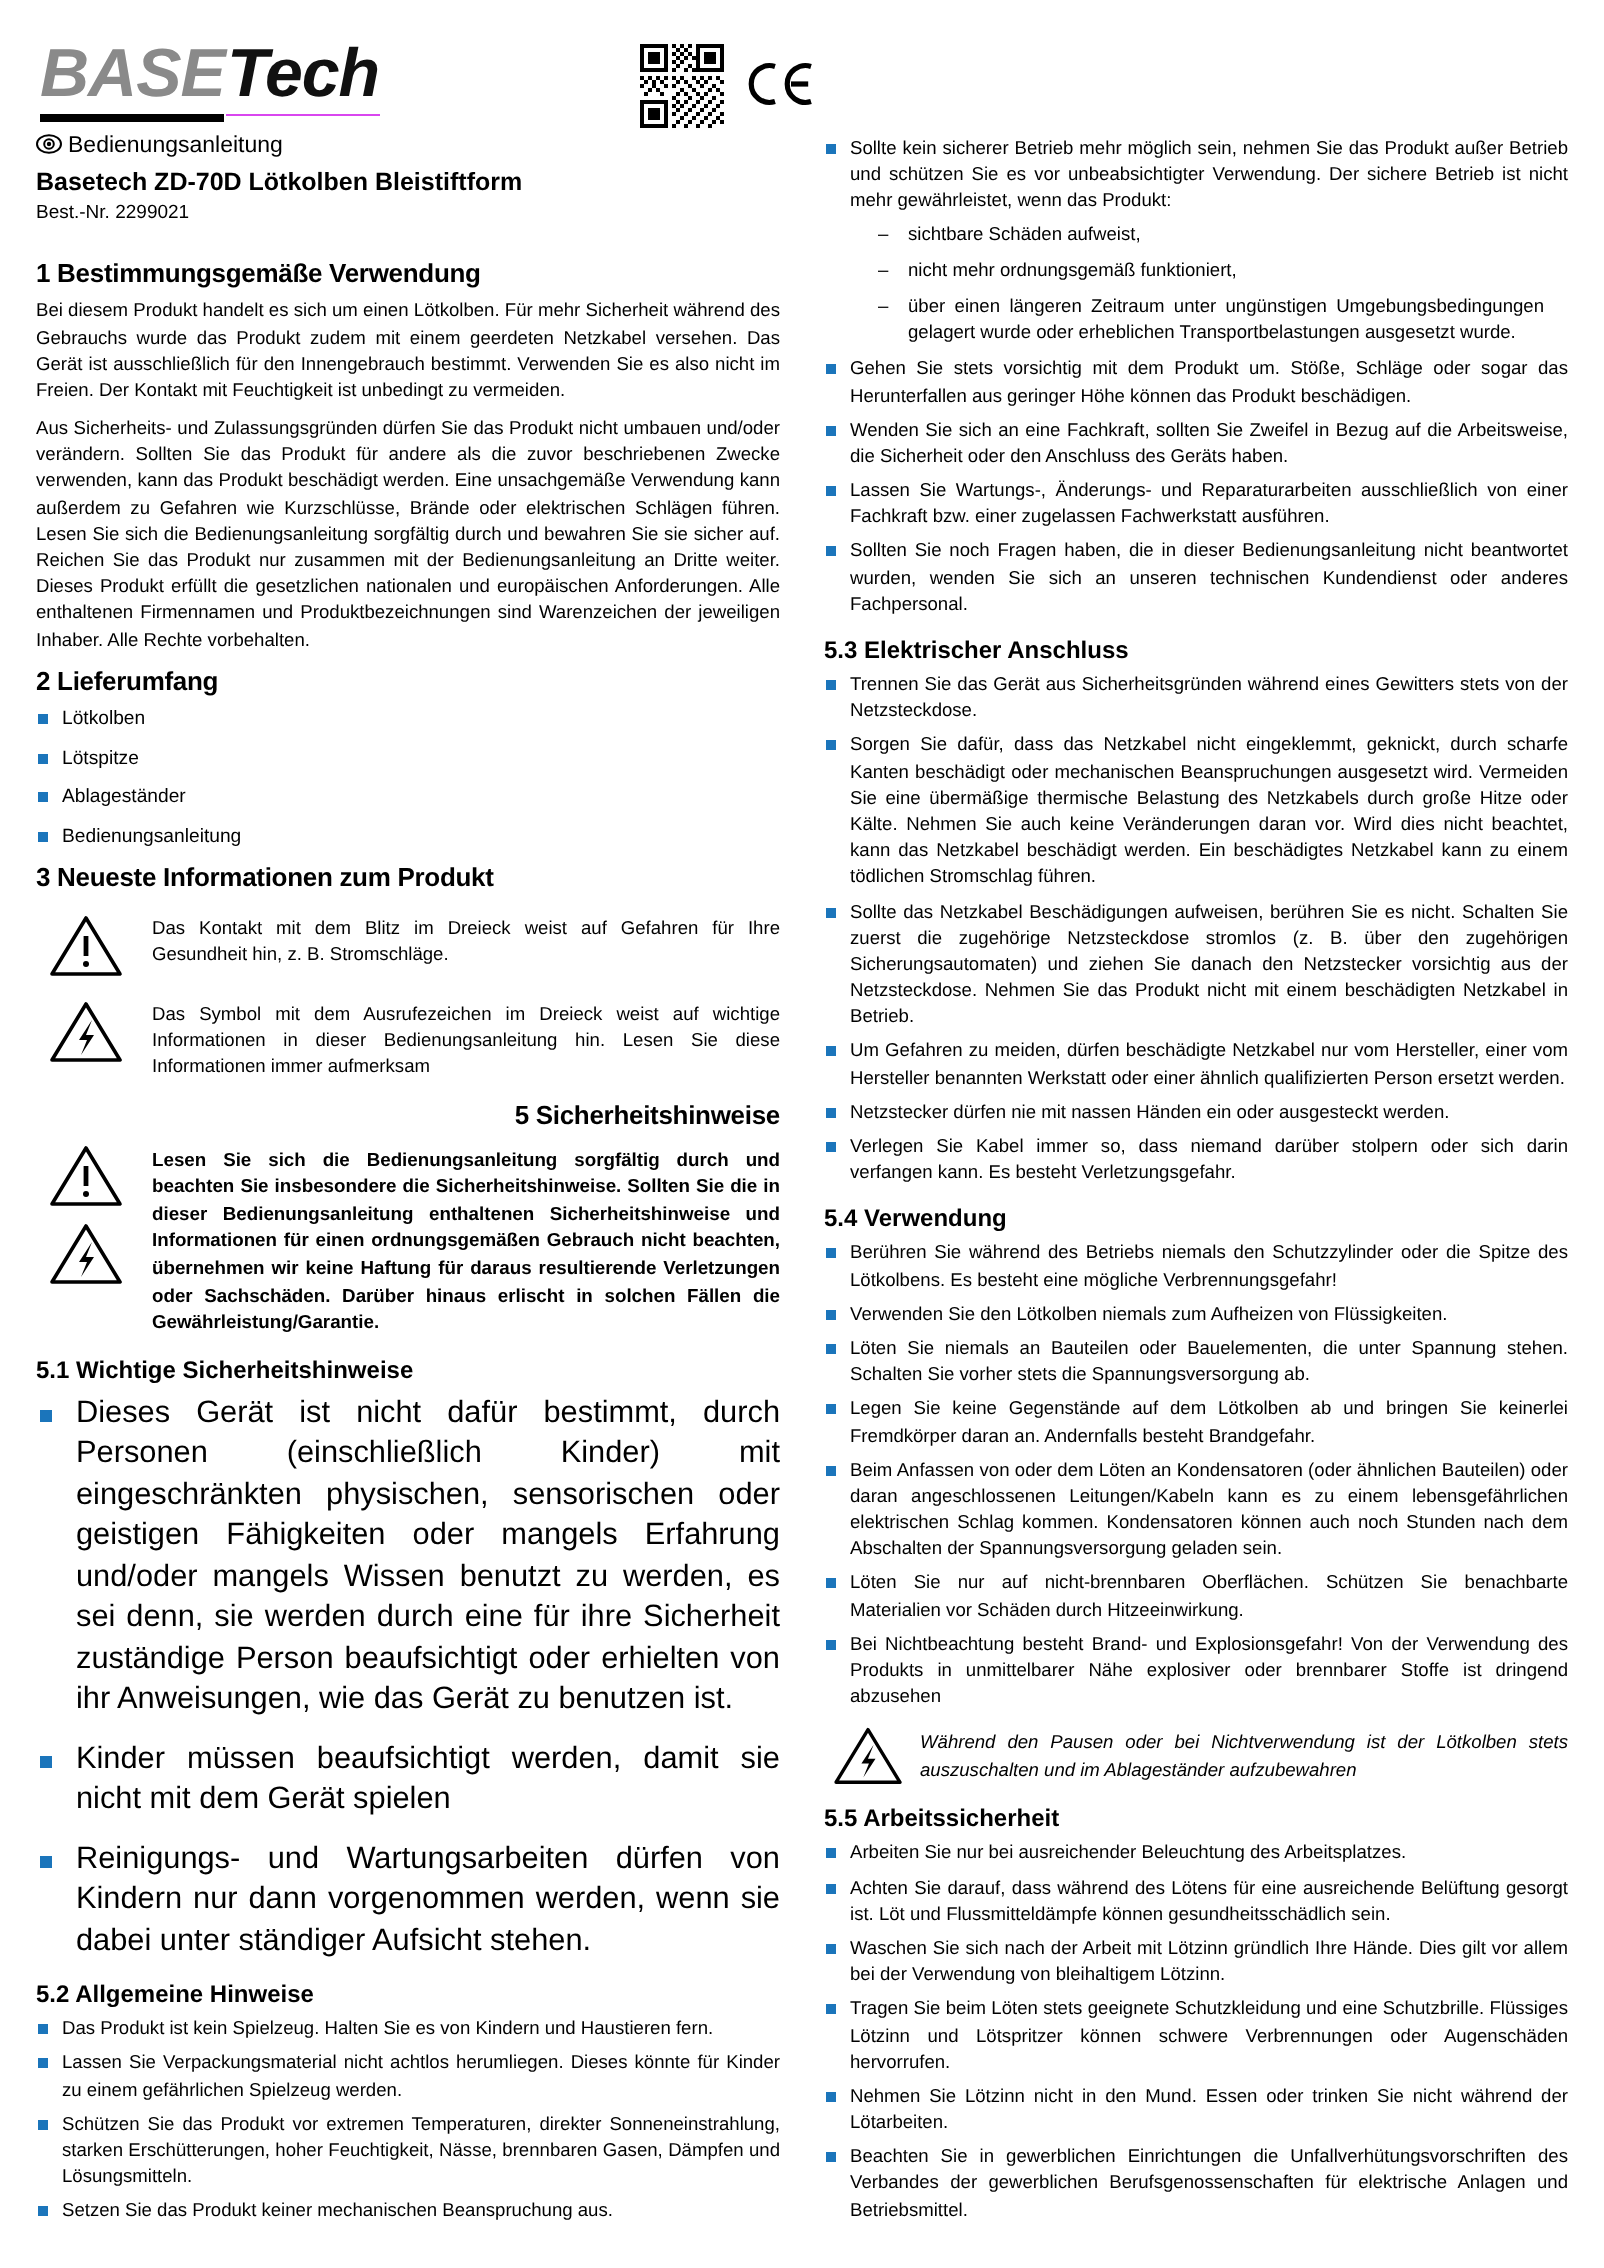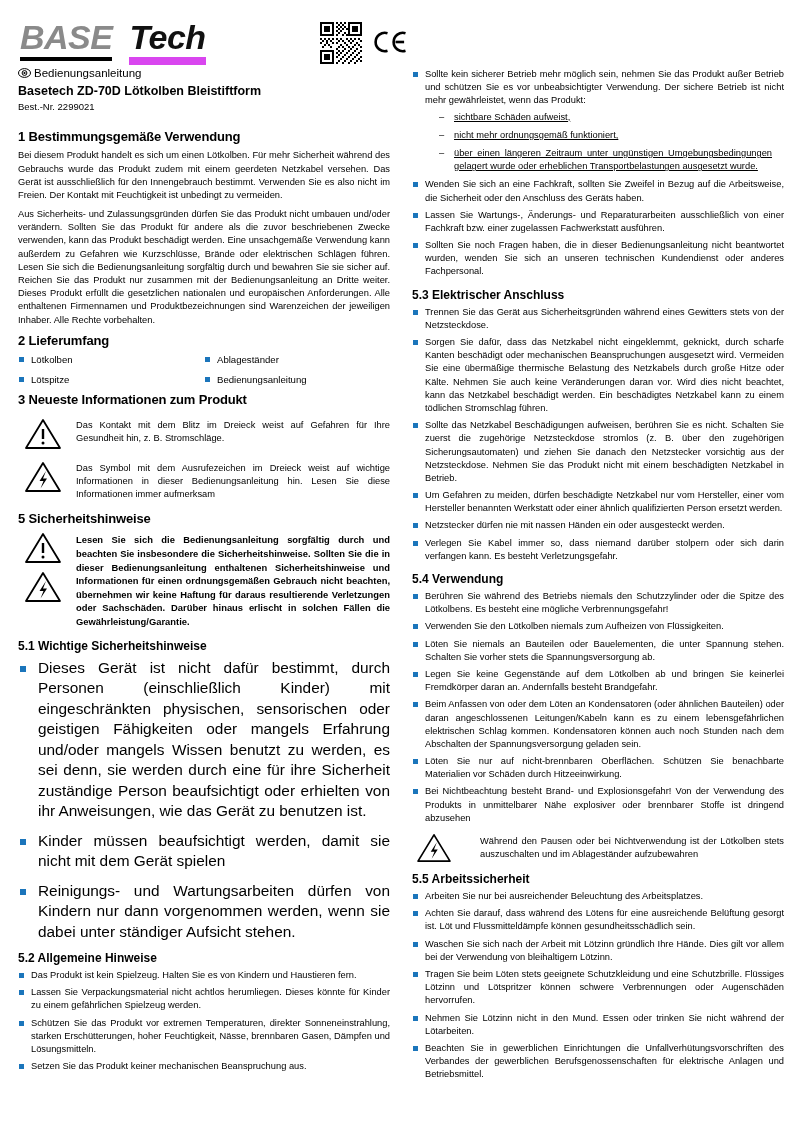--- a/index.html
+++ b/index.html
@@ -40,23 +40,23 @@
     line-height: 1;
     white-space: nowrap;
   }
   .logo .base {
     color: #8a8a8a;
     border-bottom: 4px solid #000;
     padding-bottom: 1px;
   }
   .logo .tech {
     color: #111111;
-    border-bottom: 8px solid #d946ef;
+    border-bottom: 1px solid #d946ef;
     padding-bottom: 1px;
-    margin-left: 17px;
+    margin-left: 1px;
   }
   .qr {
     position: absolute;
     left: 302px;
     top: 12px;
     width: 42px;
     height: 42px;
   }
   .ce {
     position: absolute;
@@ -160,34 +160,34 @@
     width: 5px;
     height: 5px;
     background: #1b75bb;
   }
 
   
   .supply {
     display: flex;
     gap: 0;
     margin: 2px 0 0 0;
+    flex-direction: column;
   }
   .supply .half { width: 50%; }
   .supply ul.blist > li {
     font-size: 9.6px;
     margin-bottom: 6px;
     text-align: left;
   }
 
   
   ul.dlist {
     list-style: none;
     margin: 3px 12px 4px 0;
     padding: 0 0 0 14px;
-    text-decoration: underline;
   }
   ul.dlist > li {
     position: relative;
     padding-left: 15px;
     font-size: 9.3px;
     line-height: 1.42;
     margin-bottom: 5px;
     text-align: justify;
   }
   ul.dlist > li::before {
@@ -245,23 +245,24 @@
   }
   .symrow .symtext.bold {
     font-weight: bold;
     font-size: 9.4px;
     line-height: 1.45;
   }
   .tri { display: block; }
 
   .note-row {
     display: flex;
-    gap: 24px;
+    gap: 4px;
     align-items: flex-start;
     margin: 7px 0 9px 0;
+    font-style: italic;
   }
   .note-row .symcol { flex: 0 0 auto; width: 40px; padding-left: 4px; }
   .note-row .symtext {
     flex: 1 1 auto;
     font-size: 9.3px;
     line-height: 1.42;
     text-align: justify;
     padding-top: 3px;
   }
 </style>
@@ -448,21 +449,21 @@
       <div class="symrow">
         <div class="symcol">
           <svg class="tri" width="38" height="33" viewBox="0 0 38 33">
             <path d="M19 3 L36 31 L2 31 Z" fill="none" stroke="#000" stroke-width="1.8" stroke-linejoin="round"></path>
             <path d="M22 11 L15.5 21 L19.5 21 L16.5 28.5 L23 18.5 L19 18.5 Z" fill="#000"></path>
           </svg>
         </div>
         <div class="symtext">Das Symbol mit dem Ausrufezeichen im Dreieck weist auf wichtige Informationen in dieser Bedienungsanleitung hin. Lesen Sie diese Informationen immer aufmerksam</div>
       </div>
 
-      <h2 class="sec" style="margin-top:6px;">5 Sicherheitshinweise</h2>
+      <h2 class="sec" style="margin-top:6px;text-align:right;">5 Sicherheitshinweise</h2>
 
       <div class="symrow" style="margin-top:4px;">
         <div class="symcol">
           <svg class="tri" width="38" height="33" viewBox="0 0 38 33">
             <path d="M19 3 L36 31 L2 31 Z" fill="none" stroke="#000" stroke-width="1.8" stroke-linejoin="round"></path>
             <rect x="17.8" y="12" width="2.4" height="10" fill="#000"></rect>
             <circle cx="19" cy="26" r="1.5" fill="#000"></circle>
           </svg>
           <svg class="tri" width="38" height="33" viewBox="0 0 38 33">
             <path d="M19 3 L36 31 L2 31 Z" fill="none" stroke="#000" stroke-width="1.8" stroke-linejoin="round"></path>
@@ -492,20 +493,21 @@
 
       <ul class="blist">
         <li>
           <span>Sollte kein sicherer Betrieb mehr möglich sein, nehmen Sie das Produkt außer Betrieb und schützen Sie es vor unbeabsichtigter Verwendung. Der sichere Betrieb ist nicht mehr gewährleistet, wenn das Produkt:</span>
           <ul class="dlist">
             <li>sichtbare Schäden aufweist,</li>
             <li>nicht mehr ordnungsgemäß funktioniert,</li>
             <li>über einen längeren Zeitraum unter ungünstigen Umgebungsbedingungen gelagert wurde oder erheblichen Transportbelastungen ausgesetzt wurde.</li>
           </ul>
         </li>
+        <li>Gehen Sie stets vorsichtig mit dem Produkt um. Stöße, Schläge oder sogar das Herunterfallen aus geringer Höhe können das Produkt beschädigen.</li>
         <li>Wenden Sie sich an eine Fachkraft, sollten Sie Zweifel in Bezug auf die Arbeitsweise, die Sicherheit oder den Anschluss des Geräts haben.</li>
         <li>Lassen Sie Wartungs-, Änderungs- und Reparaturarbeiten ausschließlich von einer Fachkraft bzw. einer zugelassen Fachwerkstatt ausführen.</li>
         <li>Sollten Sie noch Fragen haben, die in dieser Bedienungsanleitung nicht beantwortet wurden, wenden Sie sich an unseren technischen Kundendienst oder anderes Fachpersonal.</li>
       </ul>
 
       <h3 class="subsec">5.3 Elektrischer Anschluss</h3>
       <ul class="blist">
         <li>Trennen Sie das Gerät aus Sicherheitsgründen während eines Gewitters stets von der Netzsteckdose.</li>
         <li>Sorgen Sie dafür, dass das Netzkabel nicht eingeklemmt, geknickt, durch scharfe Kanten beschädigt oder mechanischen Beanspruchungen ausgesetzt wird. Vermeiden Sie eine übermäßige thermische Belastung des Netzkabels durch große Hitze oder Kälte. Nehmen Sie auch keine Veränderungen daran vor. Wird dies nicht beachtet, kann das Netzkabel beschädigt werden. Ein beschädigtes Netzkabel kann zu einem tödlichen Stromschlag führen.</li>
         <li>Sollte das Netzkabel Beschädigungen aufweisen, berühren Sie es nicht. Schalten Sie zuerst die zugehörige Netzsteckdose stromlos (z. B. über den zugehörigen Sicherungsautomaten) und ziehen Sie danach den Netzstecker vorsichtig aus der Netzsteckdose. Nehmen Sie das Produkt nicht mit einem beschädigten Netzkabel in Betrieb.</li>

